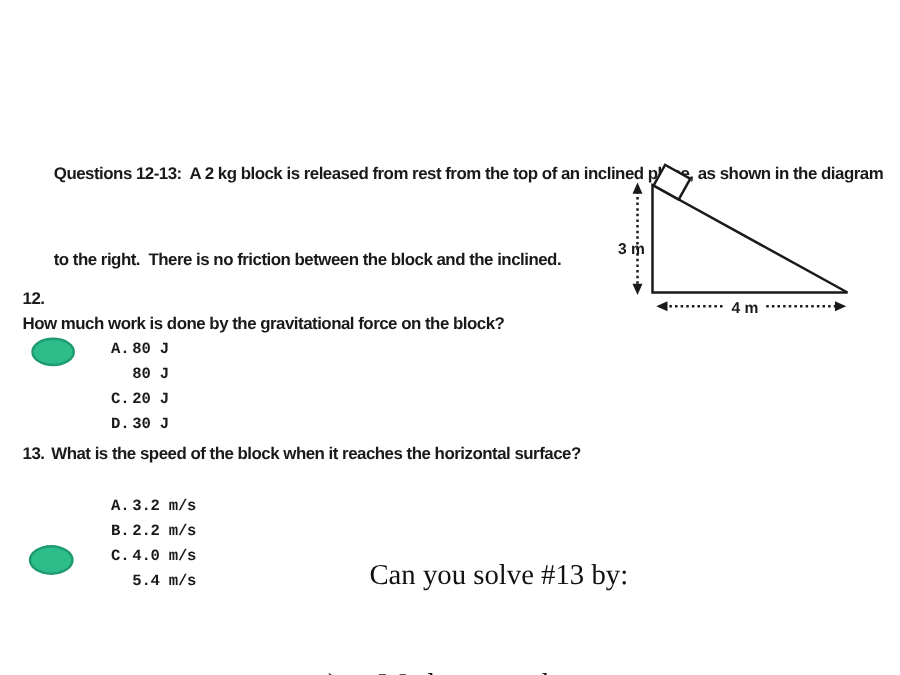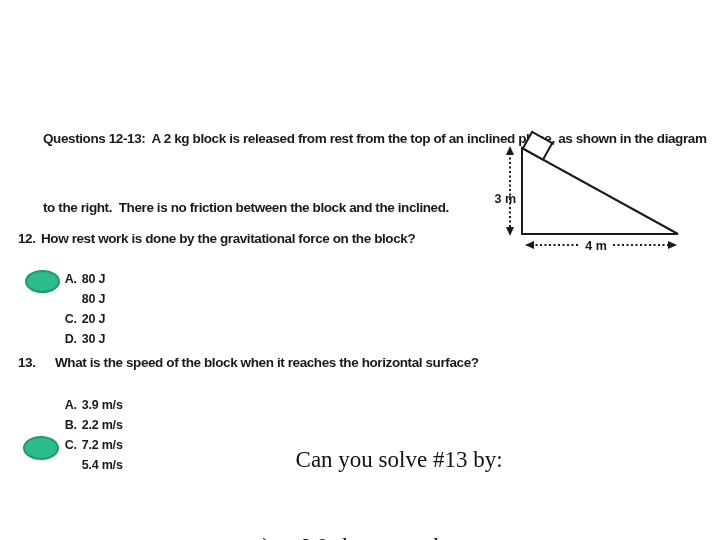--- a/index.html
+++ b/index.html
@@ -18,21 +18,21 @@
   }
   .question-title{
     position:absolute;
     font-size:13.5px;font-weight:bold;line-height:20px;
     letter-spacing:-0.4px;white-space:pre;
     display:flex;
   }
   .question-title .qnum{display:inline-block;width:23px;}
   .options{
     position:absolute;left:45px;
-    font-size:12.5px;font-weight:bold;letter-spacing:-0.2px;
+    font-size:12.5px;font-weight:bold;letter-spacing:-0.2px;font-family:Liberation Mono, monospace;
   }
   .option-row{height:20px;line-height:20px;white-space:pre;}
   .option-row .letter{display:inline-block;width:17px;}
   .answer-oval{
     position:absolute;
     border-radius:50%;
     box-sizing:border-box;
     z-index:3;
   }
   .diagram{position:absolute;left:485px;top:123px;}
@@ -77,53 +77,53 @@
 
     <g>
       <line x1="46" y1="122" x2="94" y2="122" stroke="#1a1a1a" stroke-width="2" stroke-dasharray="2 2.5"></line>
       <line x1="128" y1="122" x2="186" y2="122" stroke="#1a1a1a" stroke-width="2" stroke-dasharray="2 2.5"></line>
       <polygon points="40,122 49,118 49,126" fill="#1a1a1a"></polygon>
       <polygon points="192,122 183,118 183,126" fill="#1a1a1a"></polygon>
     </g>
     <text x="111" y="127" text-anchor="middle">4 m</text>
   </svg>
 
-  <div class="question-title" style="left:18px;top:229px;">
+  <div class="question-title" style="left:18px;top:229px;flex-direction:column;">
     <span class="qnum">12.</span>
-    <span>How rest work is done by the gravitational force on the block?</span>
+    <span>How much work is done by the gravitational force on the block?</span>
   </div>
   <div class="options" style="top:249px;">
     <div class="option-row">
       <span class="letter">A.</span><span>80 J</span>
     </div>
     <div class="option-row">
       <span class="letter"></span><span>80 J</span>
     </div>
     <div class="option-row">
       <span class="letter">C.</span><span>20 J</span>
     </div>
     <div class="option-row">
       <span class="letter">D.</span><span>30 J</span>
     </div>
   </div>
   <div class="answer-oval" style="left: 25px; top: 270px; width: 35px; height: 23px; background: rgb(44, 189, 139); border: 2px solid rgb(30, 155, 111);"></div>
 
-  <div class="question-title" style="left:18px;top:353px;gap:14px;">
+  <div class="question-title" style="left:18px;top:353px;">
     <span class="qnum">13.</span>
     <span>What is the speed of the block when it reaches the horizontal surface?</span>
   </div>
   <div class="options" style="top:375px;">
     <div class="option-row">
-      <span class="letter">A.</span><span>3.9 m/s</span>
+      <span class="letter">A.</span><span>3.2 m/s</span>
     </div>
     <div class="option-row">
       <span class="letter">B.</span><span>2.2 m/s</span>
     </div>
     <div class="option-row">
-      <span class="letter">C.</span><span>7.2 m/s</span>
+      <span class="letter">C.</span><span>4.0 m/s</span>
     </div>
     <div class="option-row">
       <span class="letter"></span><span>5.4 m/s</span>
     </div>
   </div>
   <div class="answer-oval" style="left: 23px; top: 436px; width: 36px; height: 24px; background: rgb(44, 189, 139); border: 2px solid rgb(30, 155, 111);"></div>
 
   <div class="overlay">
     <div class="title">Can you solve #13 by:</div>
     <div class="item">

